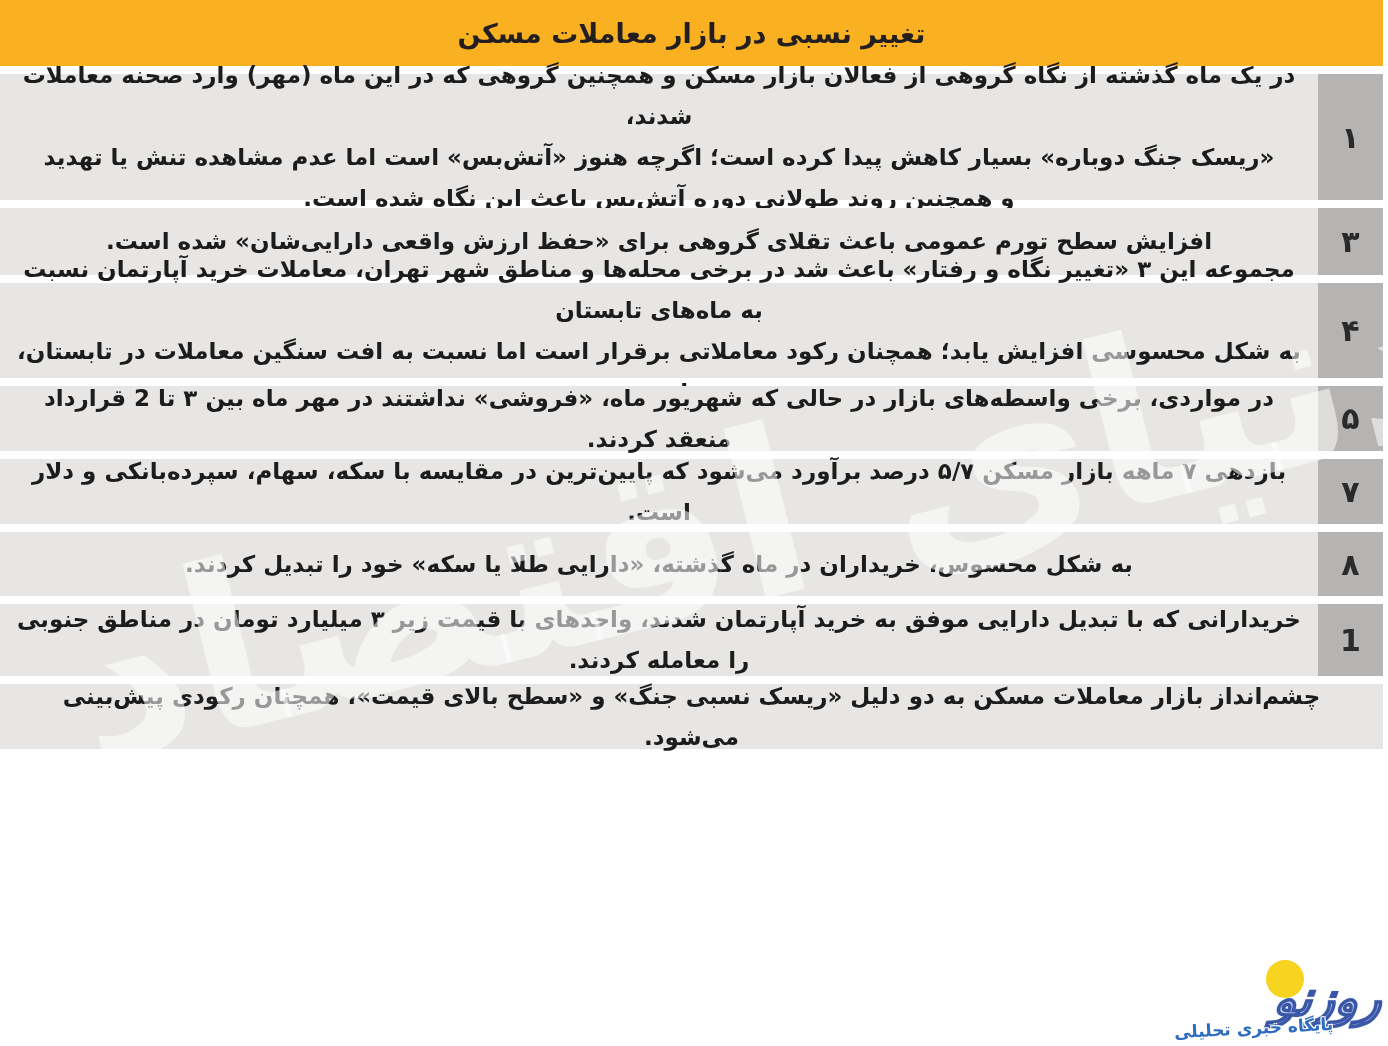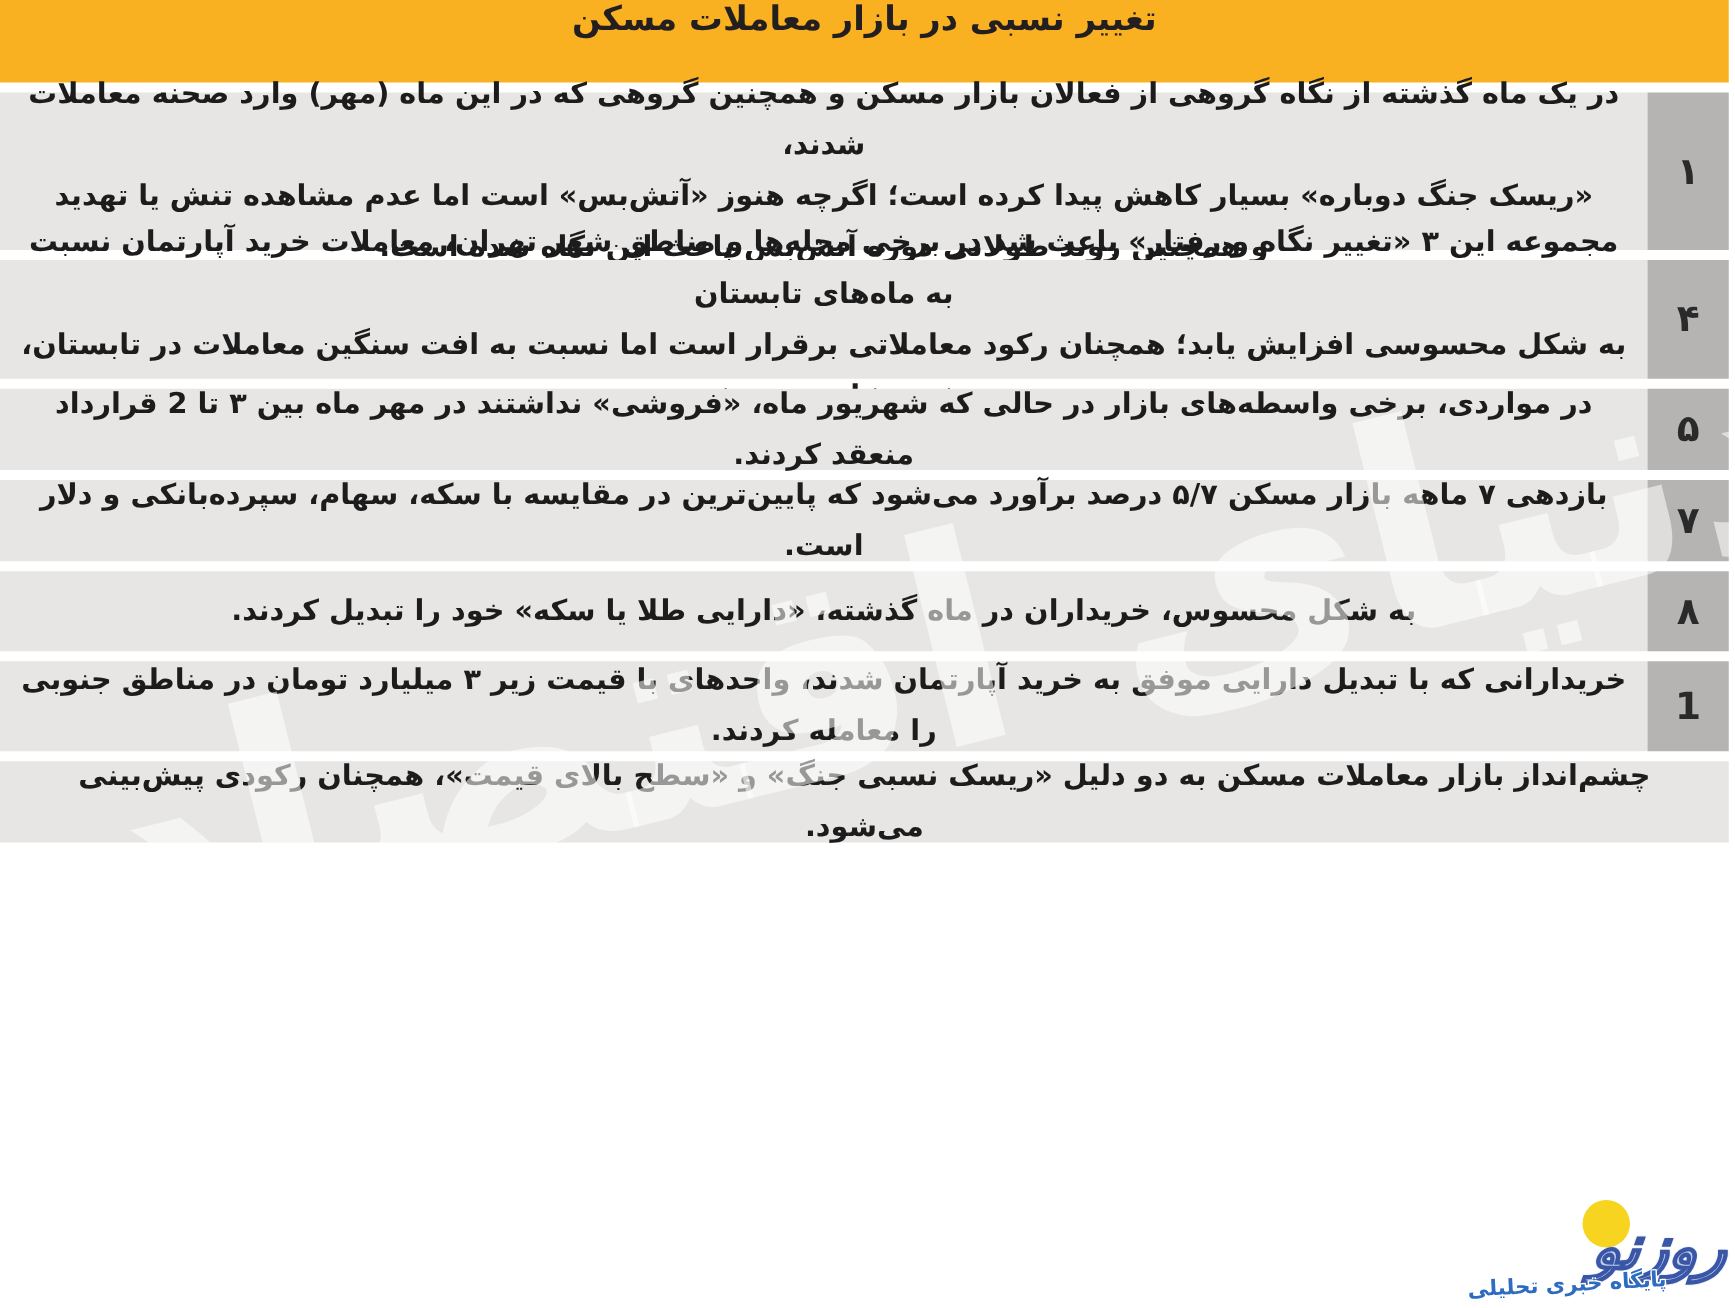--- a/index.html
+++ b/index.html
@@ -8,21 +8,21 @@
     width:1388px;height:1046px;
     background:#ffffff;
     overflow:hidden;
     font-family:"DejaVu Sans",sans-serif;
     box-sizing:border-box;
     padding-right:5px;
   }
   .header{
     height:66px;
     background:#F9B122;
-    display:flex;justify-content:center;
+    display:flex;align-items:center;justify-content:center;
     margin-bottom:8px;
   }
   .header .title{
     font-size:27px;font-weight:bold;color:#231F20;
     direction:rtl;
   }
   .rows{display:flex;flex-direction:column;gap:8px;}
   .row{display:flex;direction:ltr;gap:0;}
   .row-text{
     flex:1;
@@ -102,20 +102,24 @@
     <div class="title">تغییر نسبی در بازار معاملات مسکن</div>
   </div>
 
   <div class="rows">
     <div class="row" style="height:126px">
       <div class="row-text">در یک ماه گذشته از نگاه گروهی از فعالان بازار مسکن و همچنین گروهی که در این ماه (مهر) وارد صحنه معاملات شدند،
 «ریسک جنگ دوباره» بسیار کاهش پیدا کرده است؛ اگرچه هنوز «آتش‌بس» است اما عدم مشاهده تنش یا تهدید
 و همچنین روند طولانی دوره آتش‌بس باعث این نگاه شده است.</div>
       <div class="num">۱</div>
     </div>
+    <div class="row" style="height:67px">
+      <div class="row-text">افزایش سطح تورم عمومی باعث تقلای گروهی برای «حفظ ارزش واقعی دارایی‌شان» شده است.</div>
+      <div class="num">۳</div>
+    </div>
     <div class="row" style="height:95px">
       <div class="row-text">مجموعه این ۳ «تغییر نگاه و رفتار» باعث شد در برخی محله‌ها و مناطق شهر تهران، معاملات خرید آپارتمان نسبت به ماه‌های تابستان
 به شکل محسوسی افزایش یابد؛ همچنان رکود معاملاتی برقرار است اما نسبت به افت سنگین معاملات در تابستان، رشد مشاهده می‌شود.</div>
       <div class="num">۴</div>
     </div>
     <div class="row" style="height:65px">
       <div class="row-text">در مواردی، برخی واسطه‌های بازار در حالی که شهریور ماه، «فروشی» نداشتند در مهر ماه بین ۳ تا 2 قرارداد منعقد کردند.</div>
       <div class="num">۵</div>
     </div>
     <div class="row" style="height:65px">

